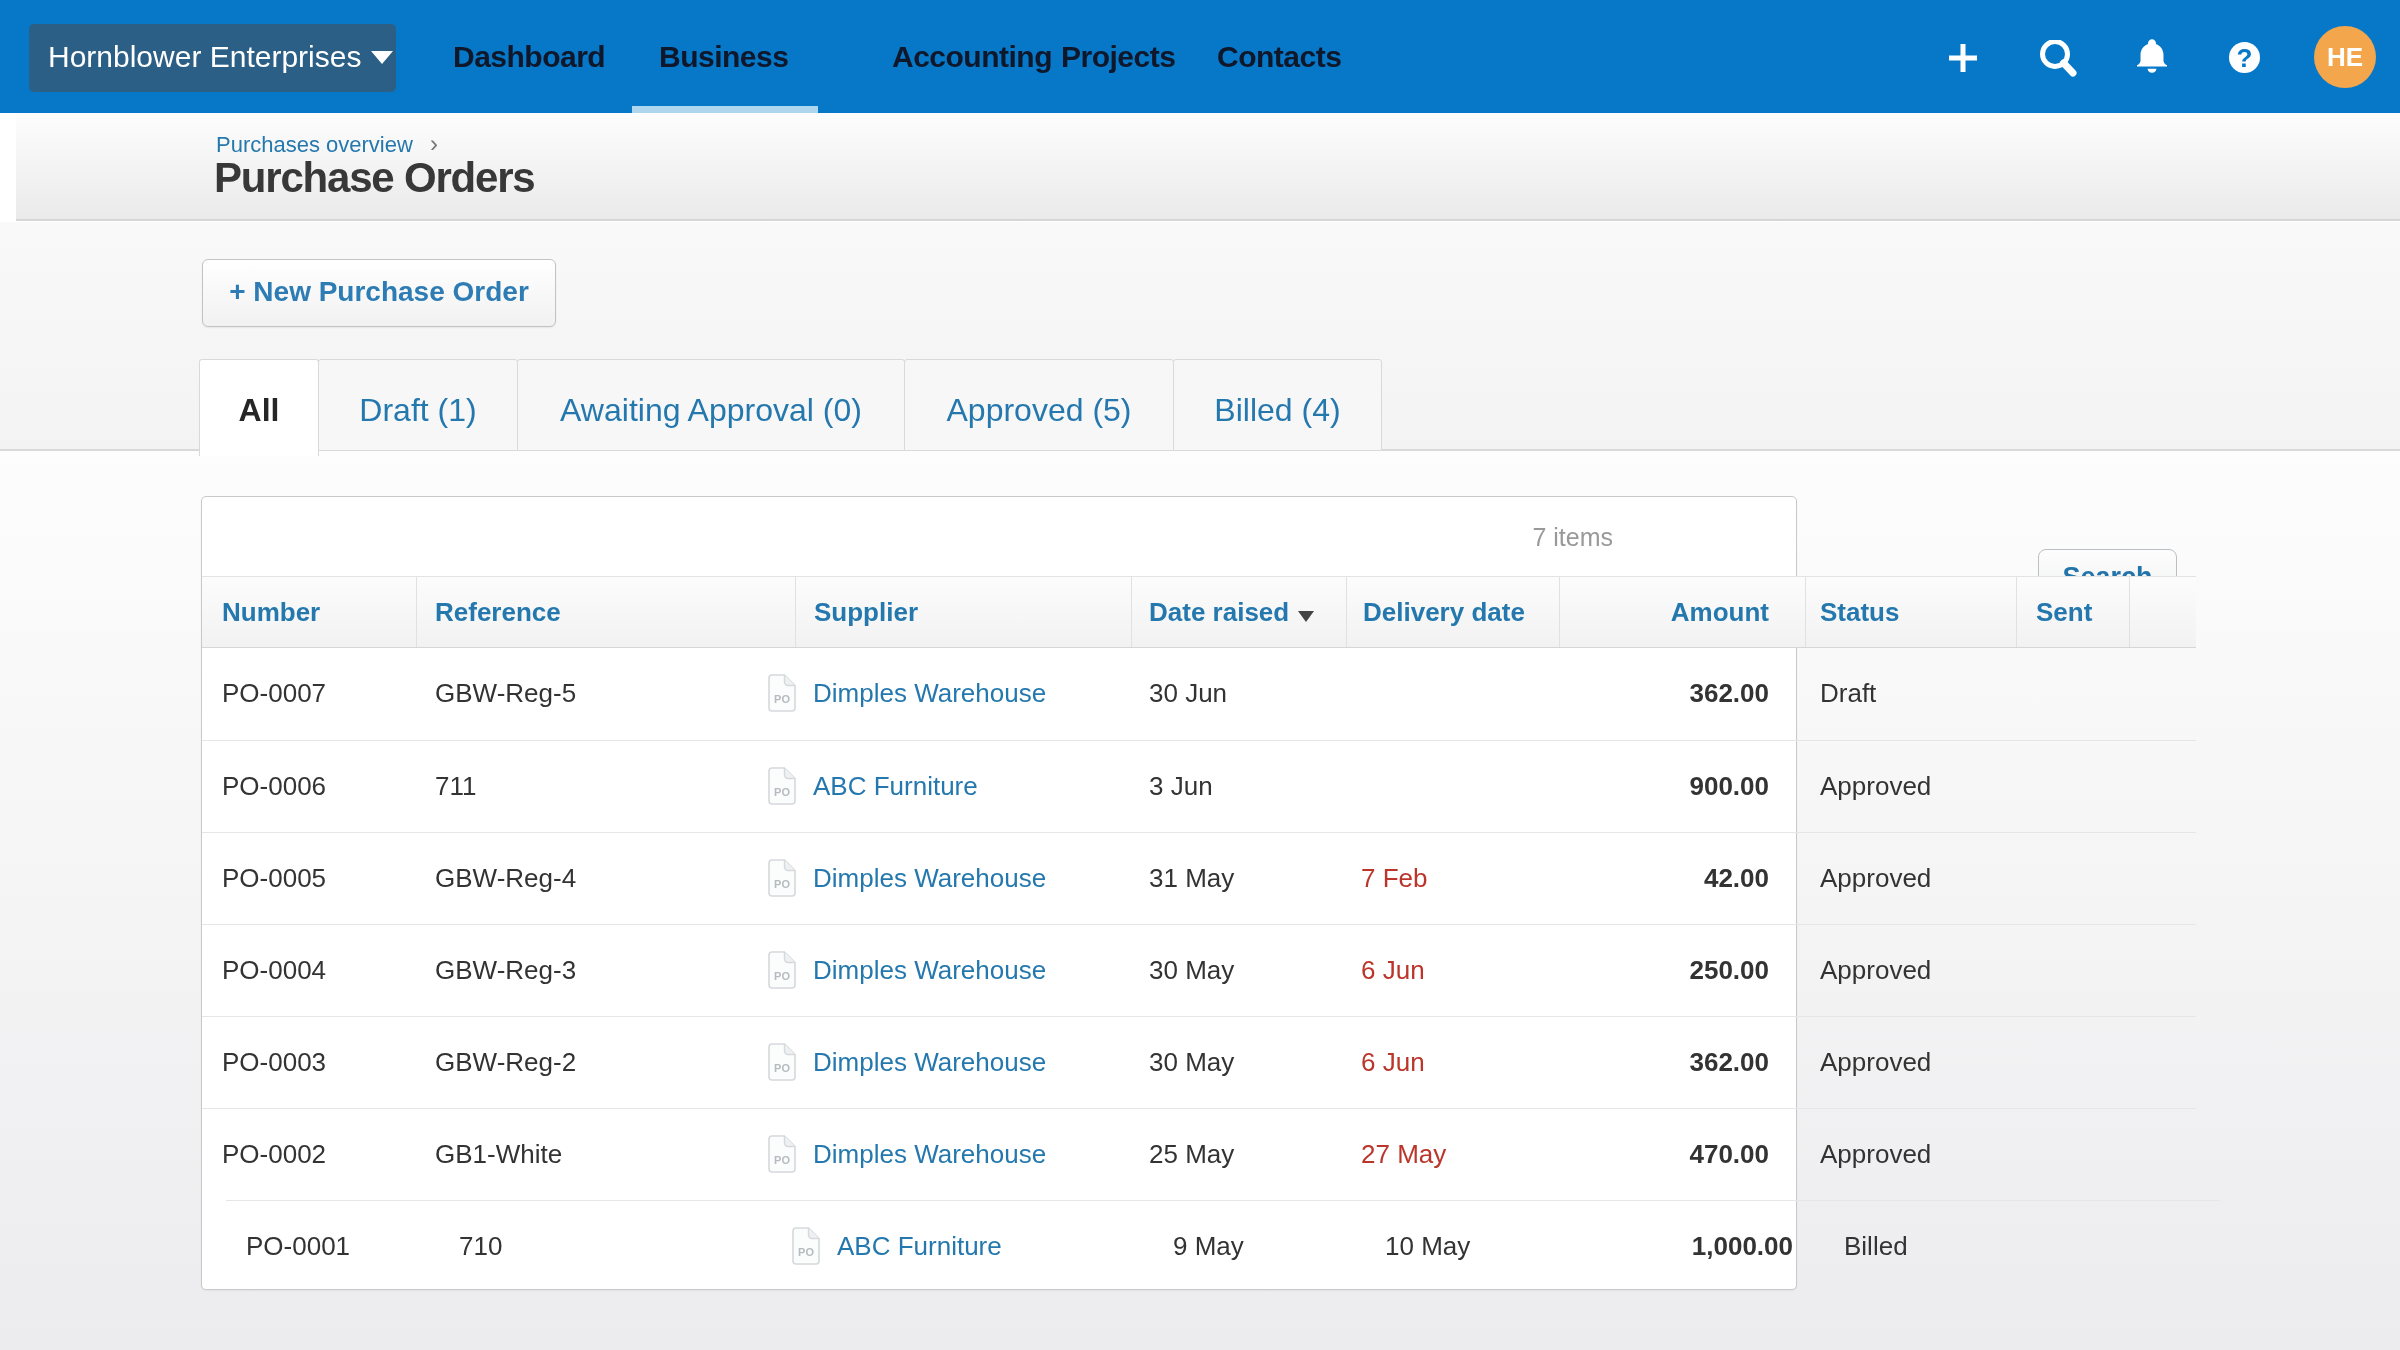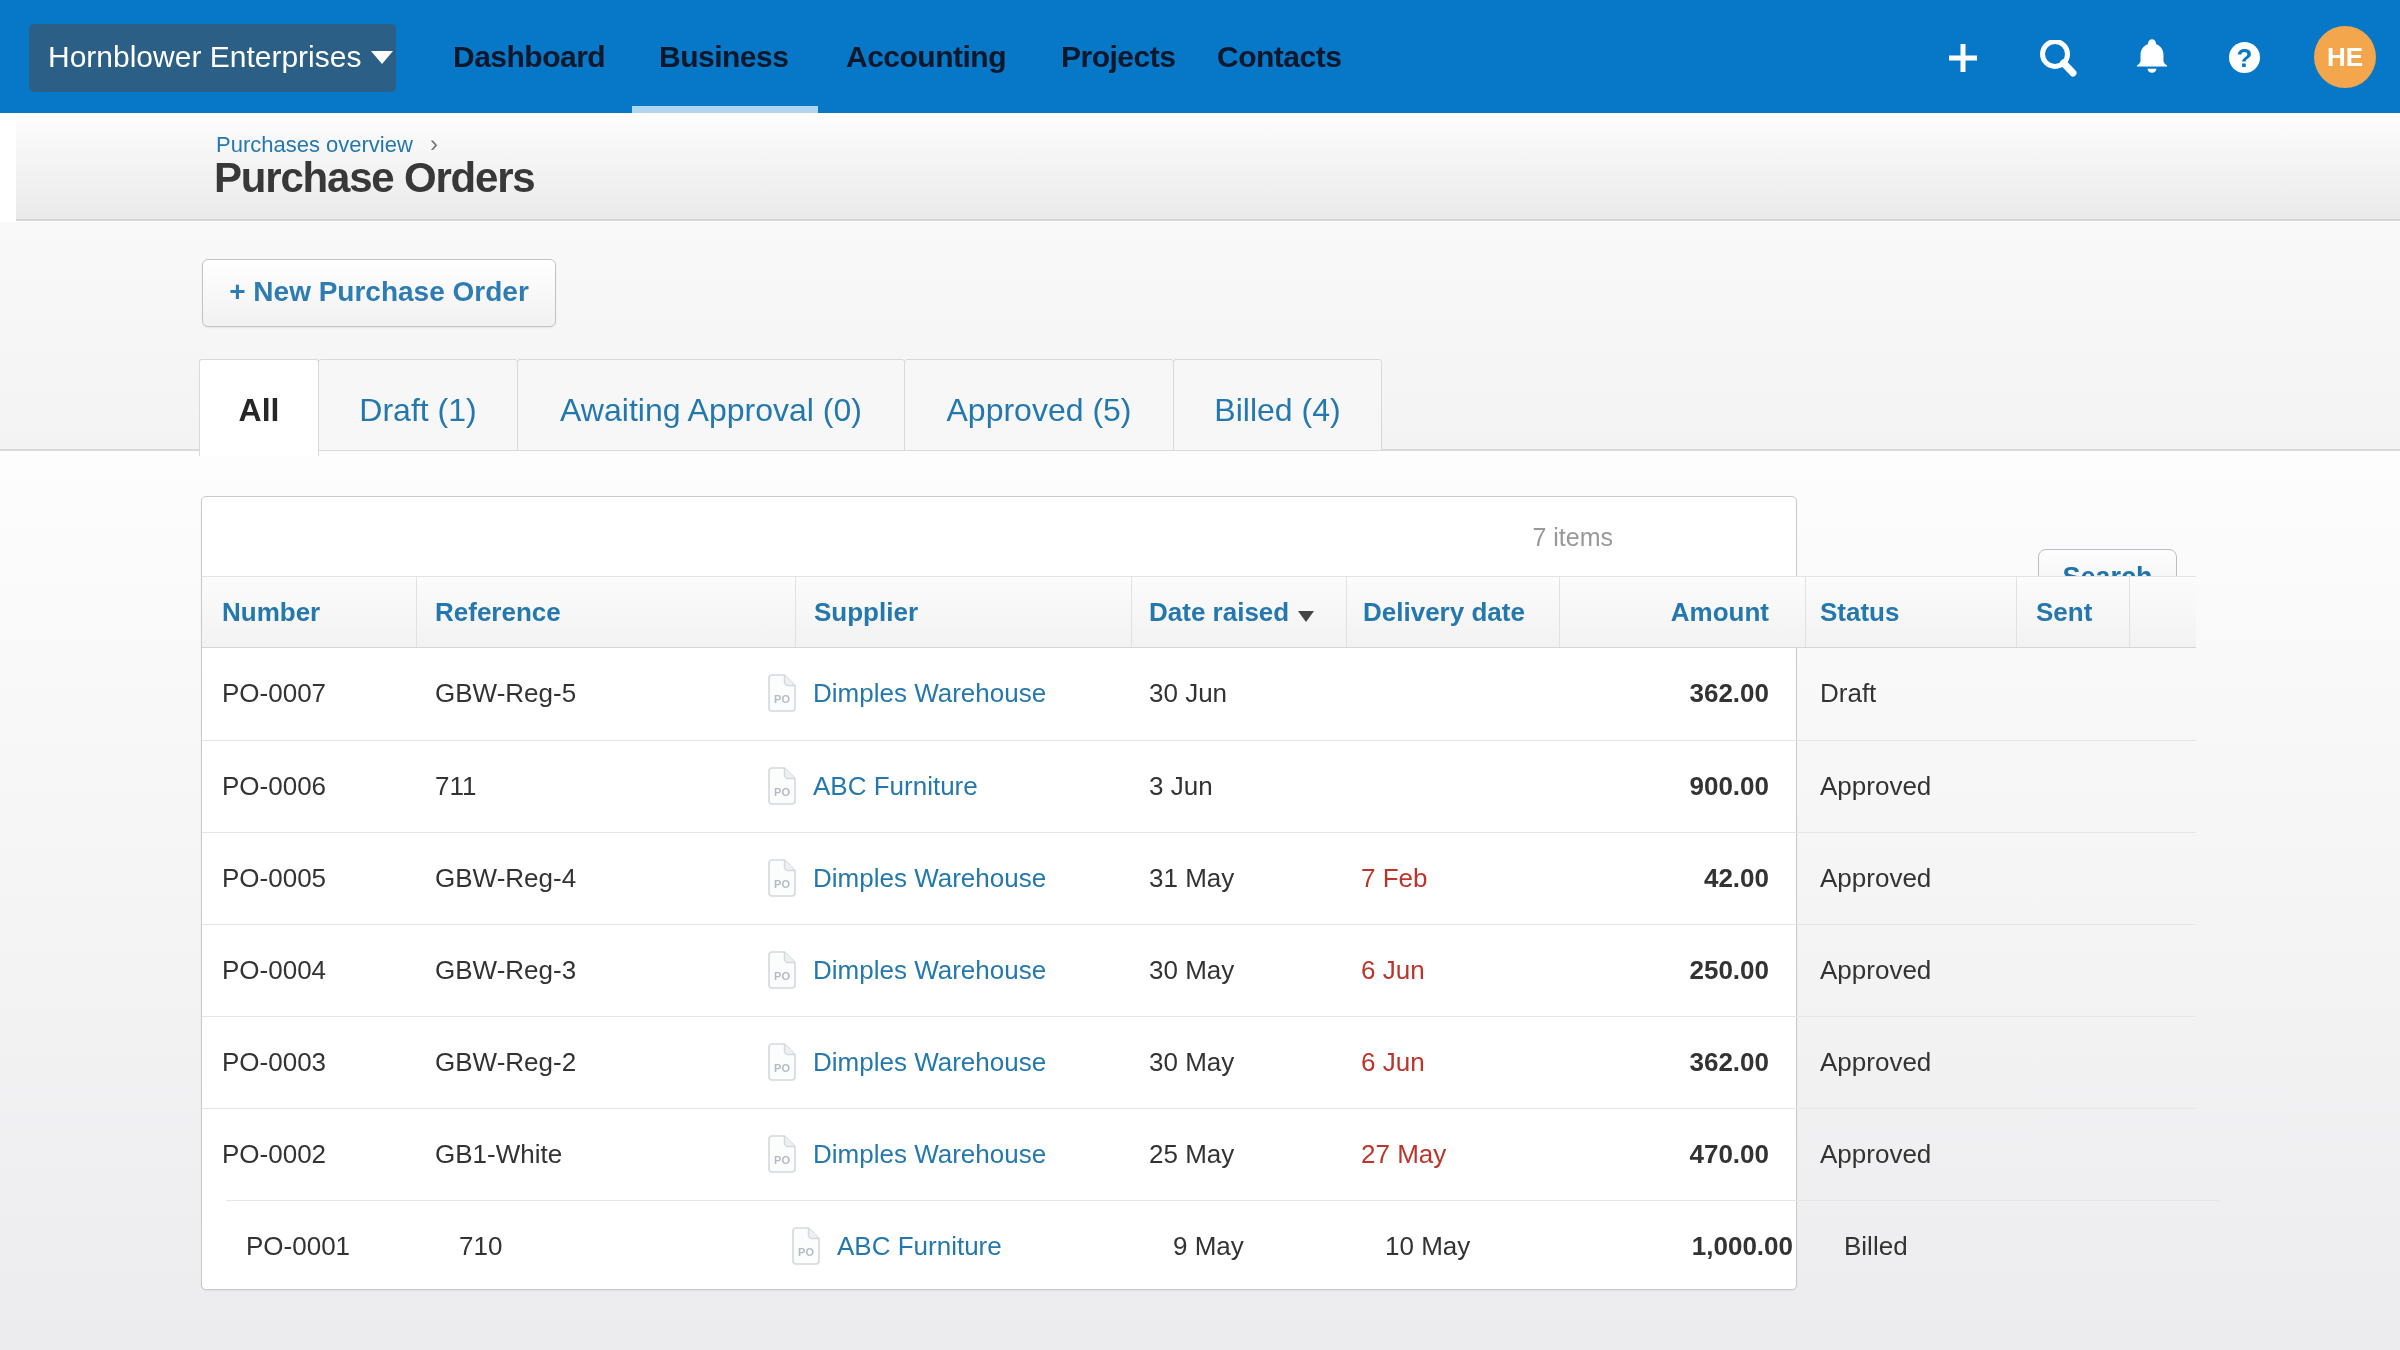--- a/index.html
+++ b/index.html
@@ -55,21 +55,21 @@
 </head>
 <body>
 <div id="page">
   <div class="abs" style="left:0; top:222px; width:2400px; height:229px; background:linear-gradient(#f9f9f9,#f3f3f4);"></div>
   <div class="abs" style="left:0; top:451px; width:2400px; height:899px; background:linear-gradient(#fdfdfd,#ececee);"></div>
 
   <div id="nav">
     <div id="org">Hornblower Enterprises<span class="caret"></span></div>
     <div class="navitem" style="left:453px;">Dashboard</div>
     <div class="navitem" style="left:659px;">Business</div>
-    <div class="navitem" style="left:846px;">Accounting</div>
+    <div class="navitem" style="left:892px;">Accounting</div>
     <div class="navitem" style="left:1061px;">Projects</div>
     <div class="navitem" style="left:1217px;">Contacts</div>
     <div id="underline"></div>
 
     <svg class="navicon" style="left:1949px; top:44px;" width="28" height="28" viewBox="0 0 28 28">
       <path d="M14 0 V28 M0 14 H28" stroke="#fff" stroke-width="5" fill="none"></path>
     </svg>
 
     <svg class="navicon" style="left:2040px; top:40px;" width="37" height="37" viewBox="0 0 37 37">
       <circle cx="15" cy="14" r="12.5" stroke="#fff" stroke-width="5" fill="none"></circle>

